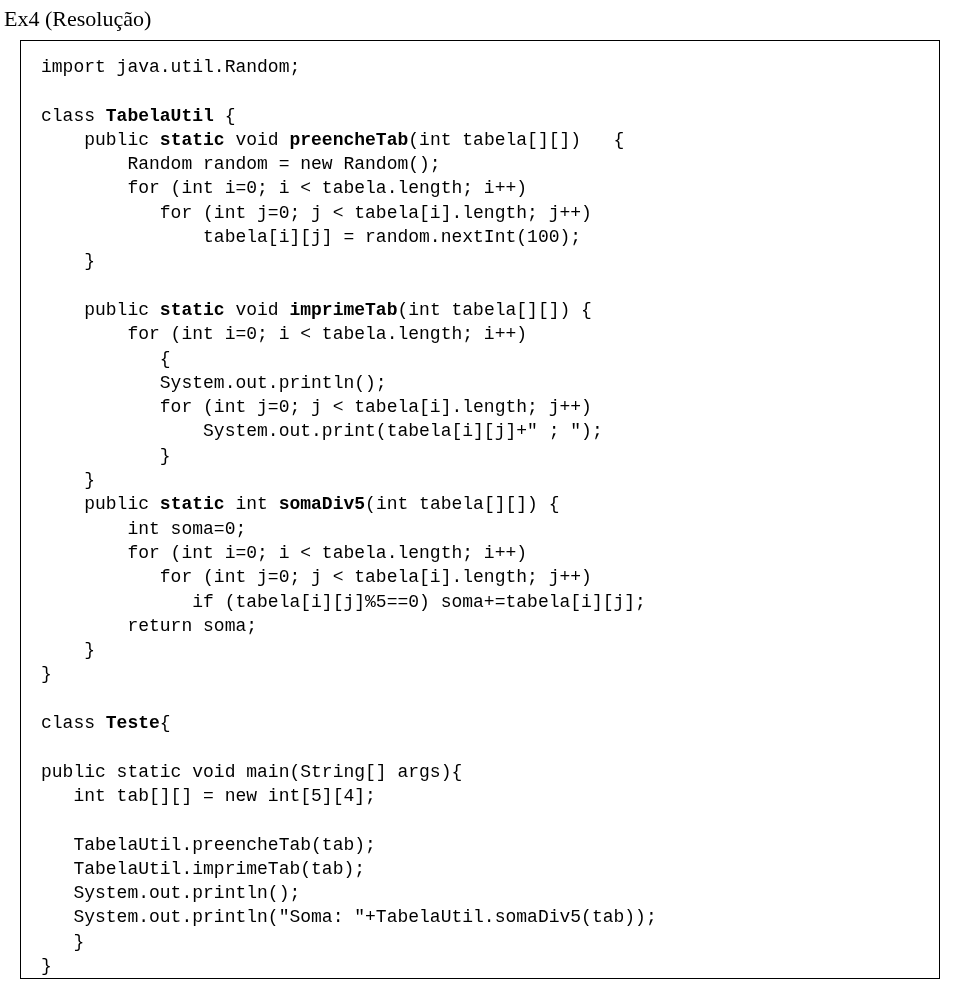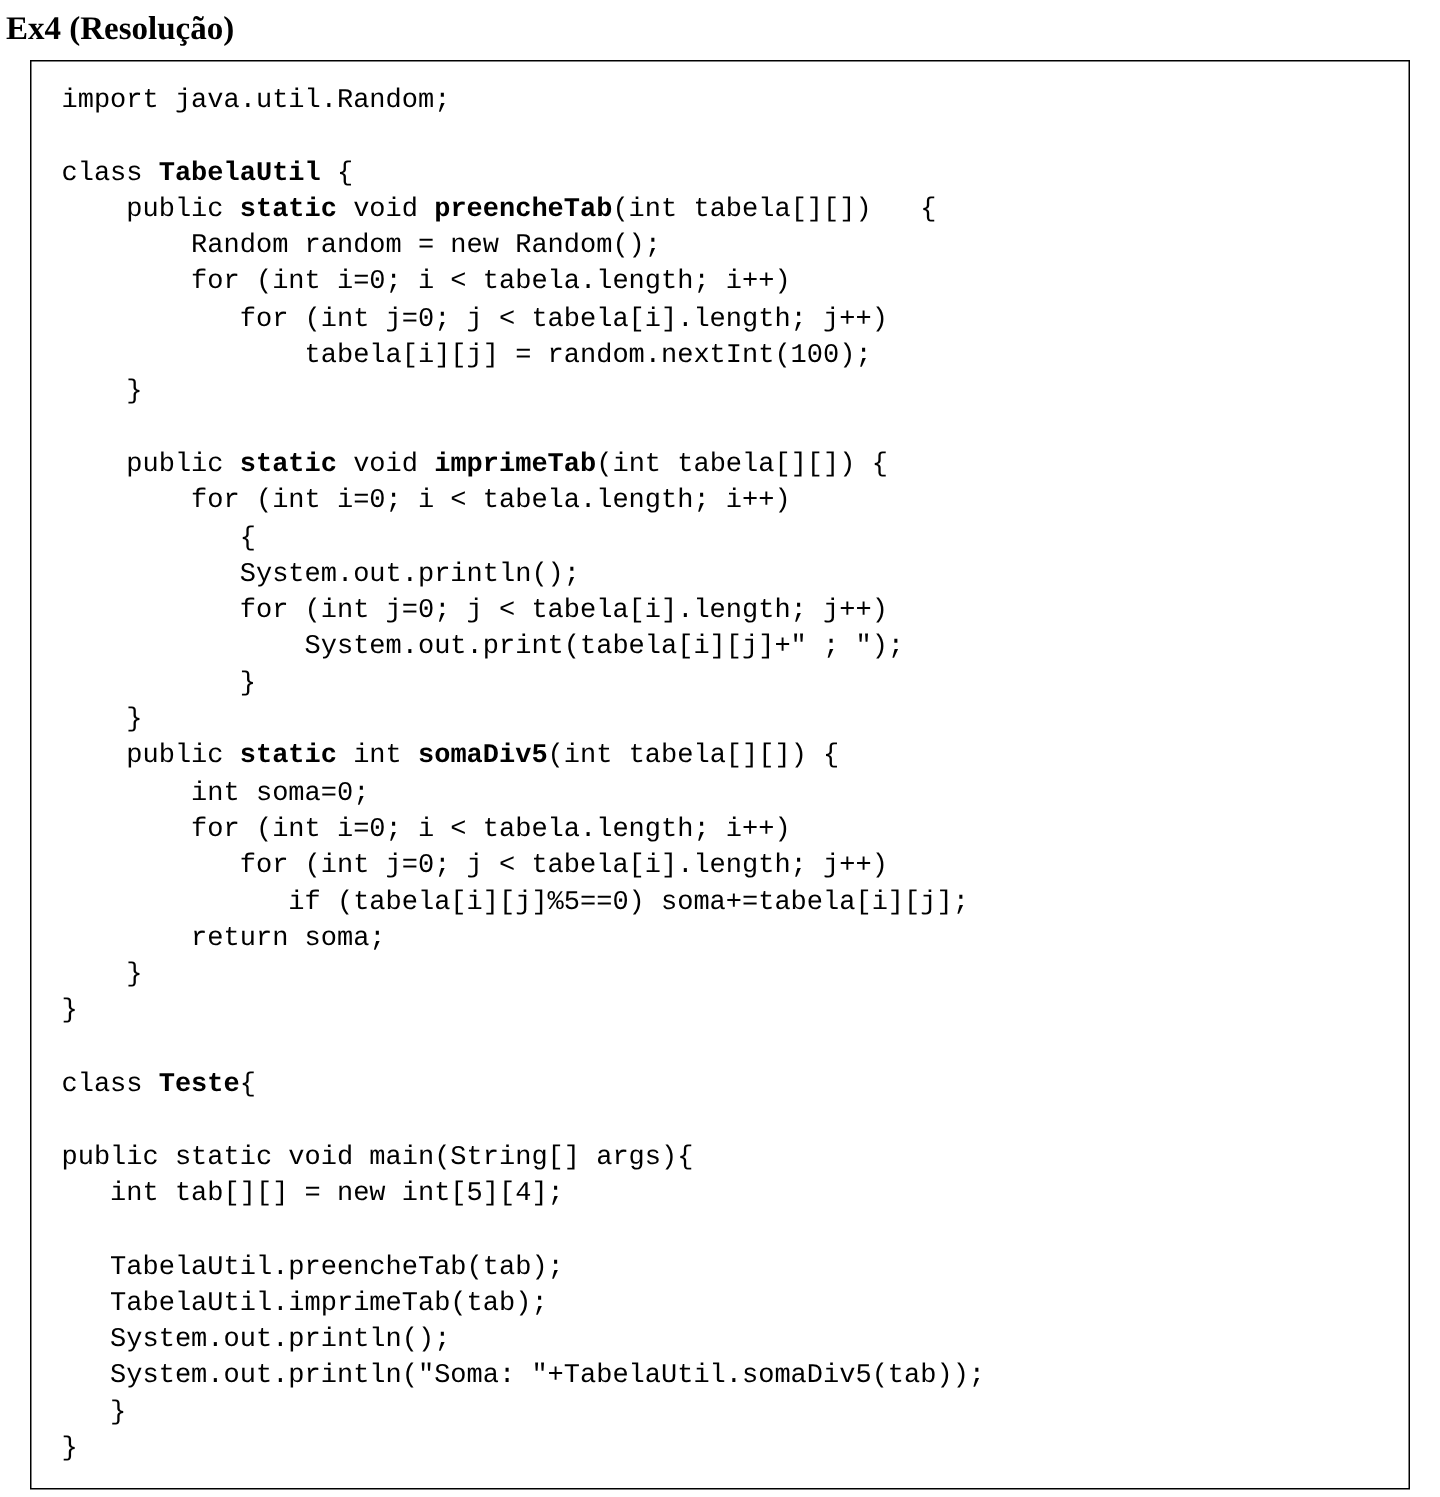--- a/index.html
+++ b/index.html
@@ -9,27 +9,27 @@
     background: #fff;
     color: #000;
     width: 960px;
   }
   .page {
     padding: 0 0 20px 0;
   }
   .title {
     font-family: "Times New Roman", Times, serif;
     font-size: 22px;
-    font-weight: bold;
+    font-weight: normal;
     margin: 6px 0 6px 4px;
   }
   .code-box {
     border: 1px solid #000;
     margin: 8px 20px 8px 20px;
-    padding: 14px 20px 14px 20px;
+    padding: 14px 20px 0 20px;
     font-family: "Courier New", Courier, monospace;
     font-size: 18px;
     line-height: 1.35;
     white-space: pre;
     overflow: hidden;
   }
   .kw { font-weight: bold; }
   .fn { font-weight: bold; }
 </style>
 </head>

